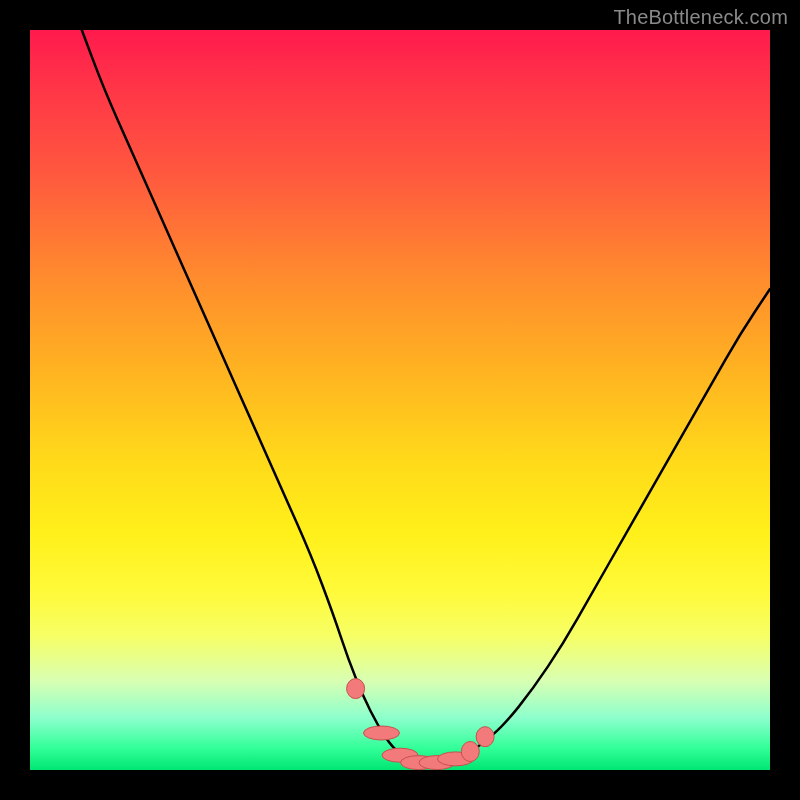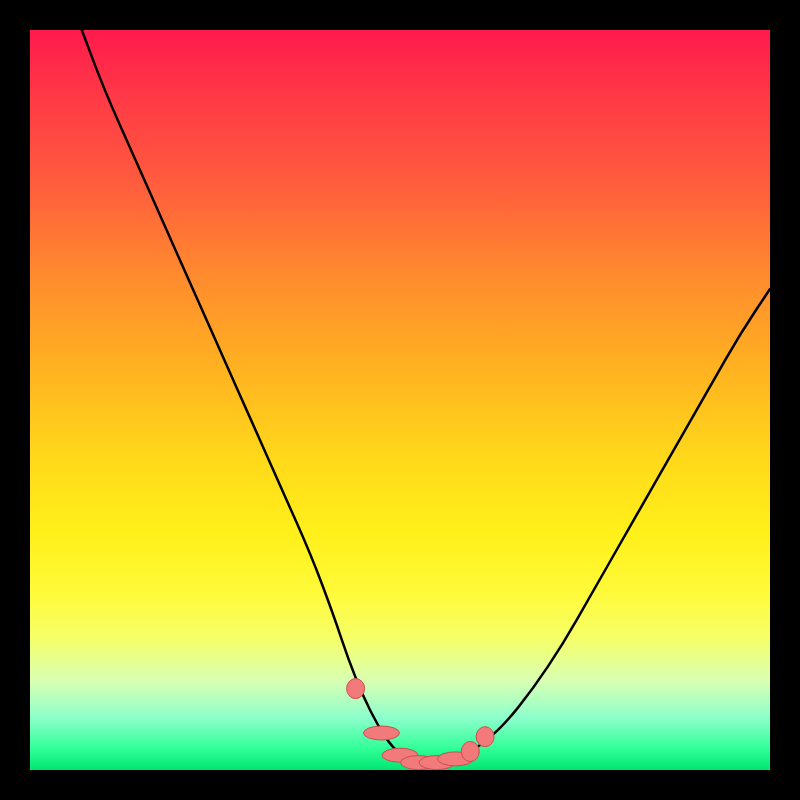--- a/index.html
+++ b/index.html
@@ -58,20 +58,21 @@
     top: 0;
     width: 740px;
     height: 740px;
     overflow: visible;
   }
 </style>
 </head>
 <body>
 
 <div class="frame">
+  <div class="watermark">TheBottleneck.com</div>
   <div class="plot">
     <svg class="curve" viewBox="0 0 740 740">
       <path id="curve-path" fill="none" stroke="#000000" stroke-width="2.5" stroke-linecap="round" d="M 51.8 0.0 Q 51.8 0.0 62.9 29.6 Q 74.0 59.2 88.8 92.5 Q 103.6 125.8 118.4 159.1 Q 133.2 192.4 148.0 225.7 Q 162.8 259.0 177.6 292.3 Q 192.4 325.6 207.2 358.9 Q 222.0 392.2 236.8 425.5 Q 251.6 458.8 266.4 492.1 Q 281.2 525.4 292.3 555.0 Q 303.4 584.6 310.8 606.8 Q 318.2 629.0 325.6 647.5 Q 333.0 666.0 340.4 680.8 Q 347.8 695.6 355.2 706.7 Q 362.6 717.8 370.0 723.3 Q 377.4 728.9 384.8 730.8 Q 392.2 732.6 399.6 732.6 Q 407.0 732.6 414.4 731.9 Q 421.8 731.1 429.2 728.2 Q 436.6 725.2 444.0 719.7 Q 451.4 714.1 462.5 704.9 Q 473.6 695.6 488.4 677.1 Q 503.2 658.6 518.0 636.4 Q 532.8 614.2 547.6 588.3 Q 562.4 562.4 577.2 536.5 Q 592.0 510.6 606.8 484.7 Q 621.6 458.8 636.4 432.9 Q 651.2 407.0 666.0 381.1 Q 680.8 355.2 695.6 329.3 Q 710.4 303.4 725.2 281.2 T 740.0 259.0"></path>
       <g id="markers">
           <ellipse cx="325.6" cy="658.6" rx="9" ry="10" fill="#f27a7a" stroke="#c94f4f" stroke-width="1"></ellipse>
           <ellipse cx="351.5" cy="703.0" rx="18" ry="7" fill="#f27a7a" stroke="#c94f4f" stroke-width="1"></ellipse>
           <ellipse cx="370.0" cy="725.2" rx="18" ry="7" fill="#f27a7a" stroke="#c94f4f" stroke-width="1"></ellipse>
           <ellipse cx="388.5" cy="732.6" rx="18" ry="7" fill="#f27a7a" stroke="#c94f4f" stroke-width="1"></ellipse>
           <ellipse cx="407.0" cy="732.6" rx="18" ry="7" fill="#f27a7a" stroke="#c94f4f" stroke-width="1"></ellipse>
           <ellipse cx="425.5" cy="728.9" rx="18" ry="7" fill="#f27a7a" stroke="#c94f4f" stroke-width="1"></ellipse>

